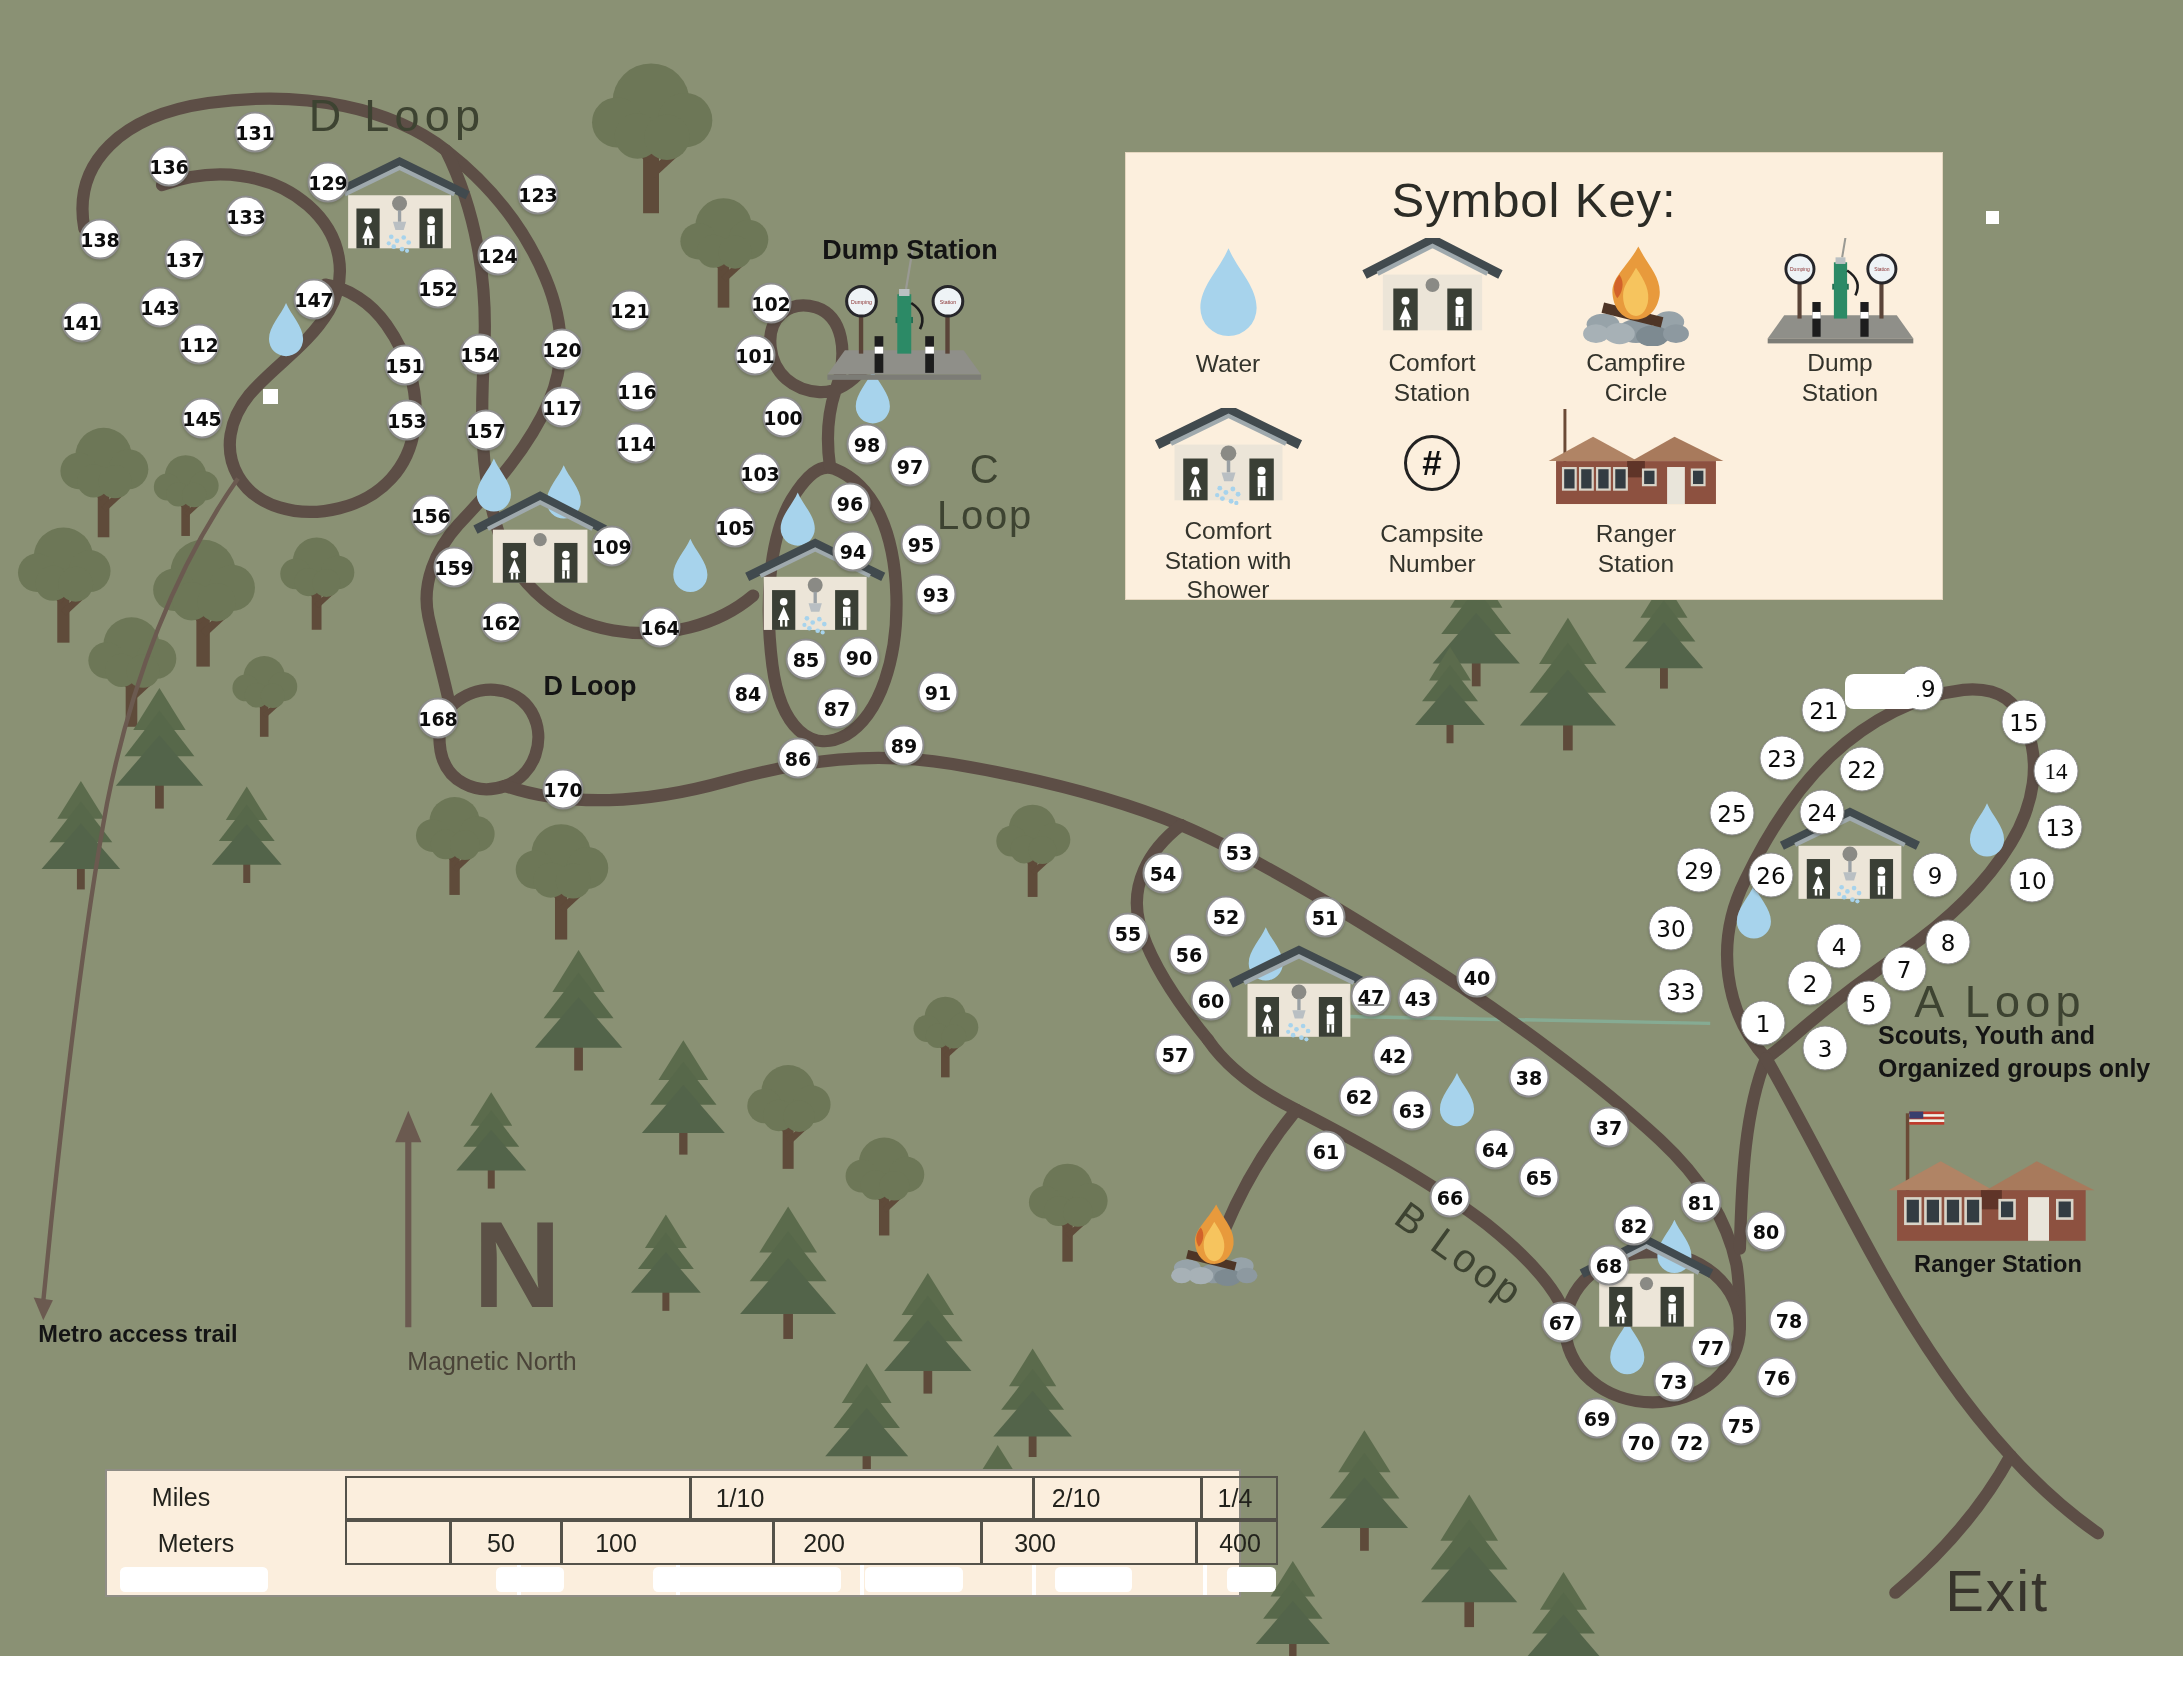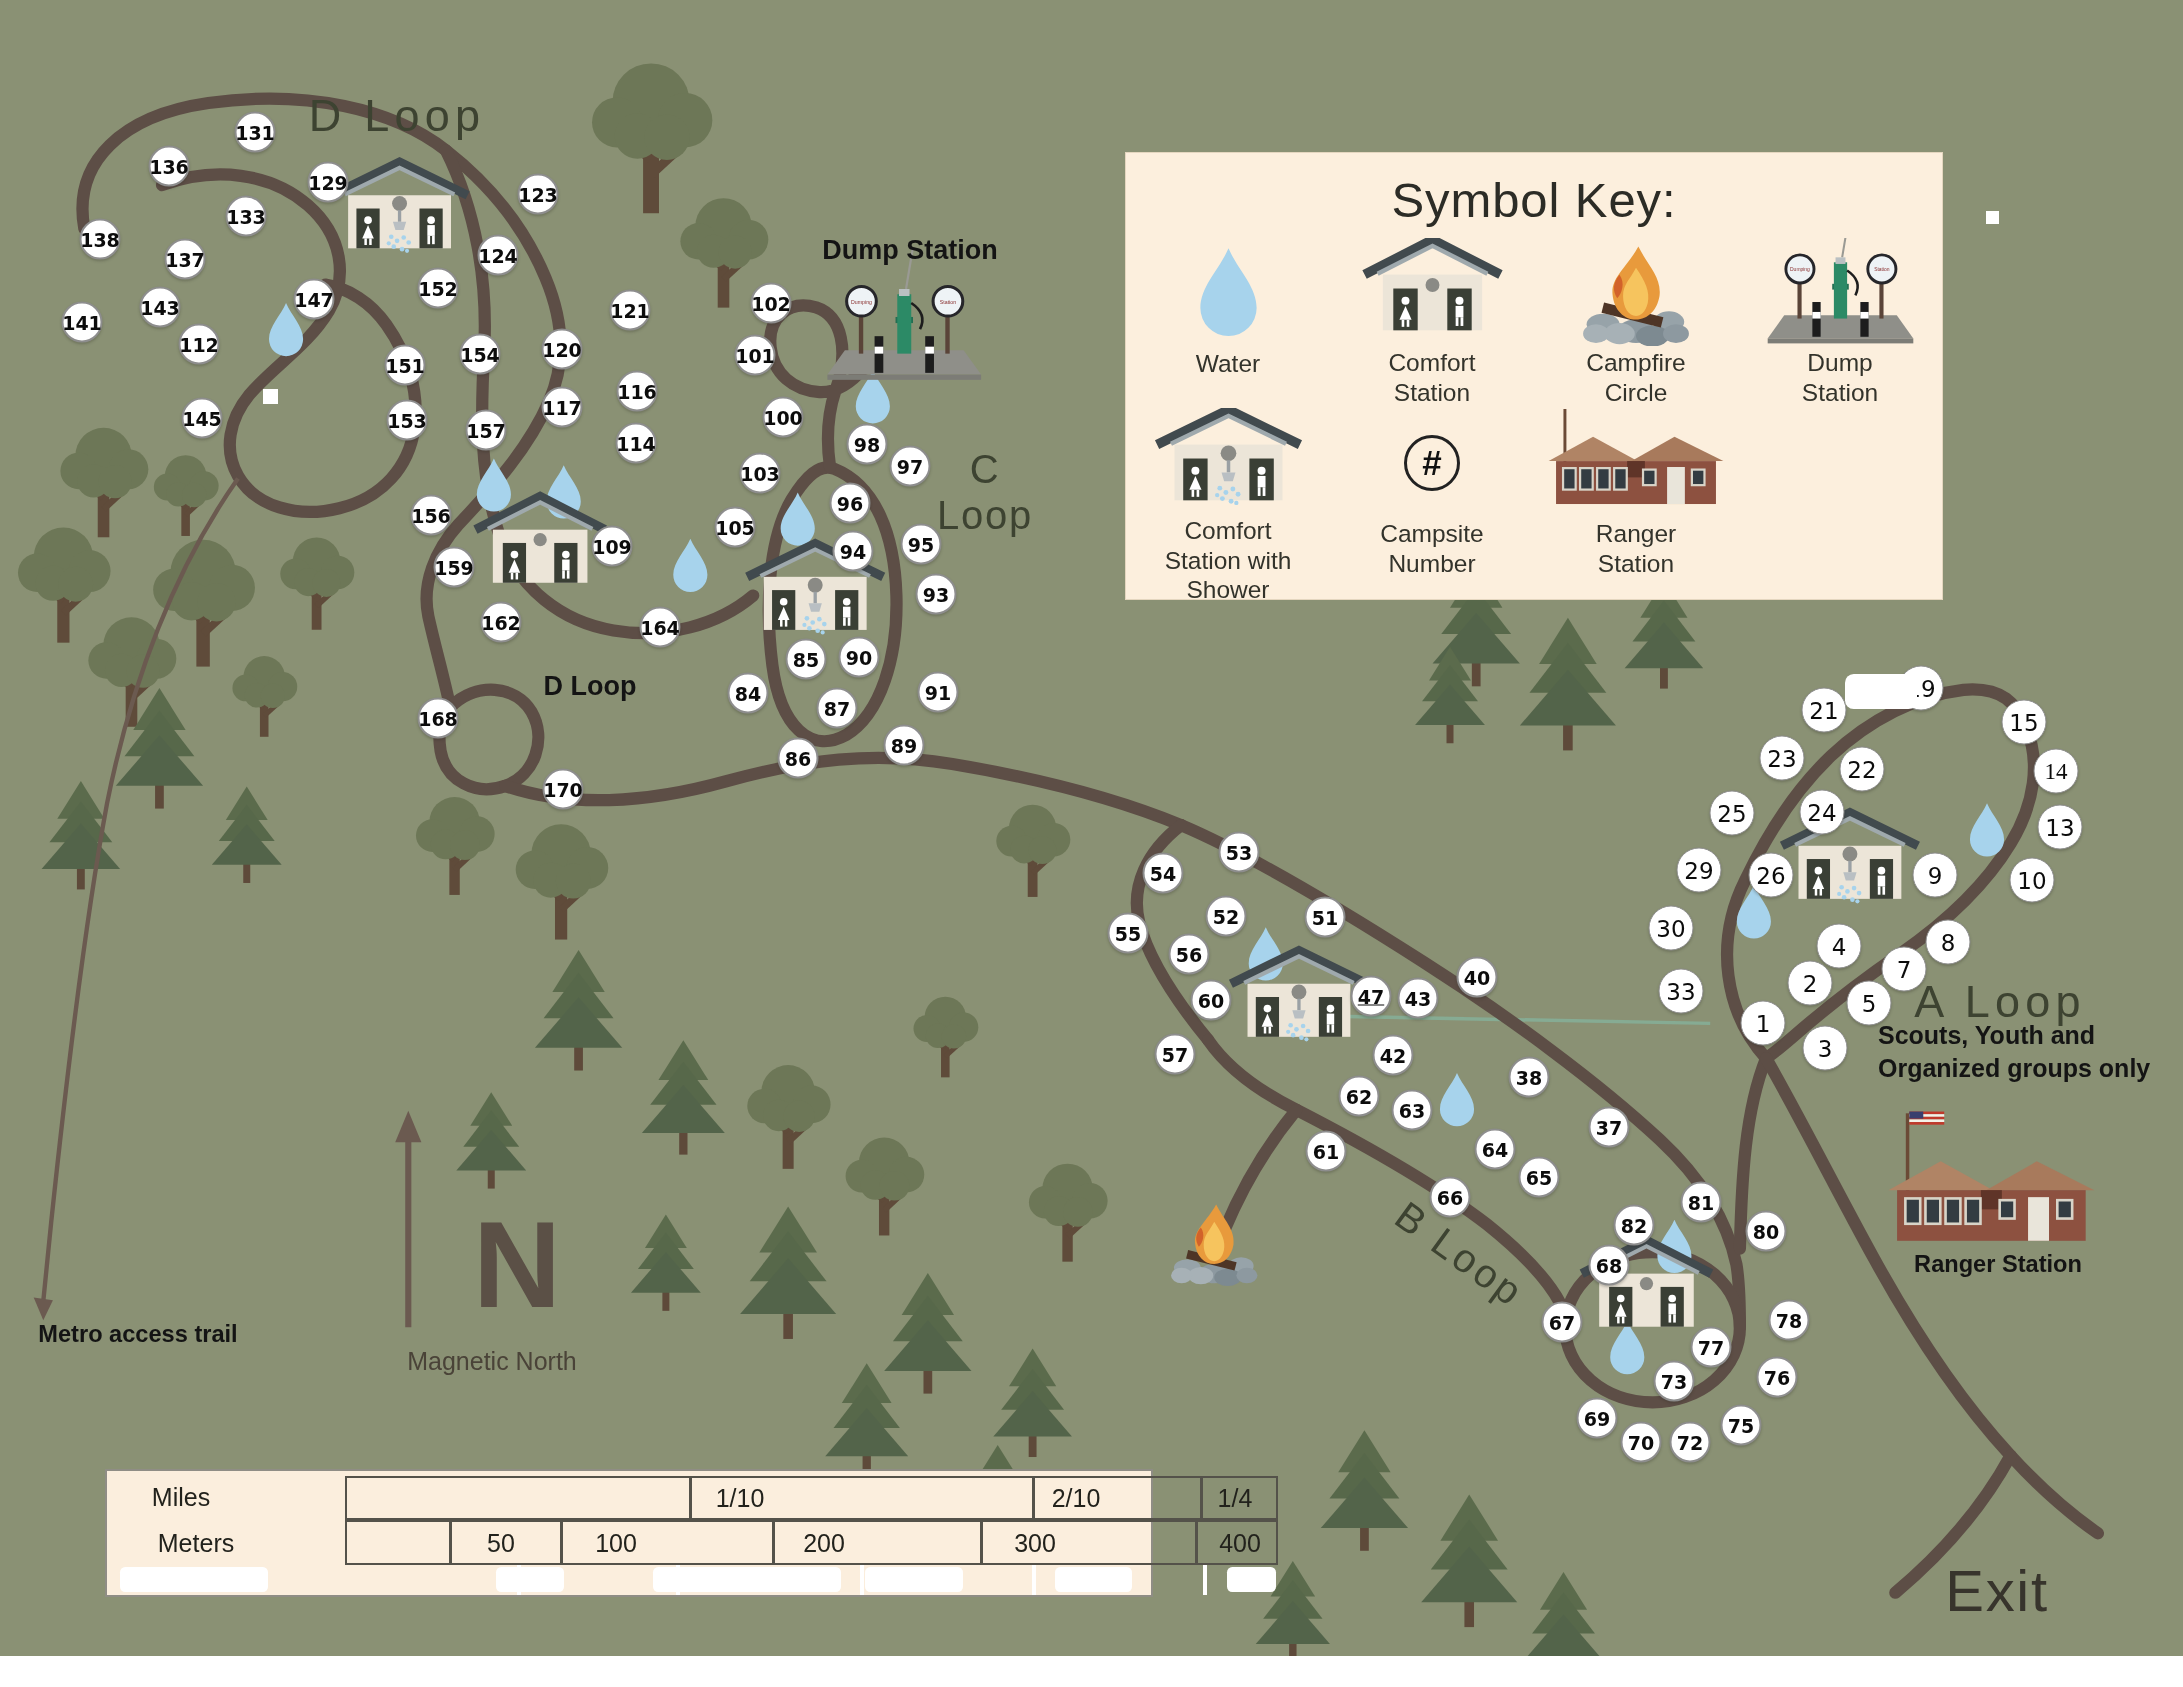--- a/index.html
+++ b/index.html
@@ -31,21 +31,21 @@
              background:#fcefdd;z-index:3;box-sizing:border-box;border:0.9px solid #e4d6bf;}
   .key-title{text-align:center;font-size:49px;color:#2c2c26;padding-top:19px;letter-spacing:0.9px;}
   .key-grid{display:grid;grid-template-columns:repeat(4,1fr);margin-top:8.7px;}
   .key-item{display:flex;flex-direction:column;align-items:center;height:171px;}
   .key-icon{height:112px;display:flex;align-items:center;justify-content:center;}
   .key-label{font-size:24.5px;color:#33332b;text-align:center;white-space:pre-line;line-height:1.22;}
   .key-num{width:56px;height:56px;border-radius:50%;border:3.5px solid #222;display:flex;
            align-items:center;justify-content:center;font-size:35px;font-weight:700;color:#111;
            background:#fcefdd;box-sizing:border-box;}
   
-  #scalebar{position:absolute;left:105px;top:1469px;width:1048px;height:128px;background:#fbeedd;
+  #scalebar{position:absolute;left:105px;top:1469px;width:1136px;height:128px;background:#fbeedd;
             border:2.6px solid #8f8d85;box-sizing:border-box;z-index:3;font-size:25px;color:#22221c;}
   .sb-row{position:absolute;border:2.6px solid #54524a;box-sizing:border-box;}
   .sb-v{position:absolute;width:2.6px;background:#54524a;}
   .sb-lab{position:absolute;transform:translate(-50%,-50%);}
   .sb-smudge{position:absolute;background:#fff;border-radius:5.2px;height:24.5px;top:96px;}
   .sb-tick{position:absolute;width:3.5px;background:#fff;top:94px;height:30px;}
   .artifact{position:absolute;background:#fff;z-index:6;}
   #bottom-bar{position:absolute;left:0;top:1656px;width:2184px;height:31px;background:#fff;z-index:5;}
 </style>
 </head>

